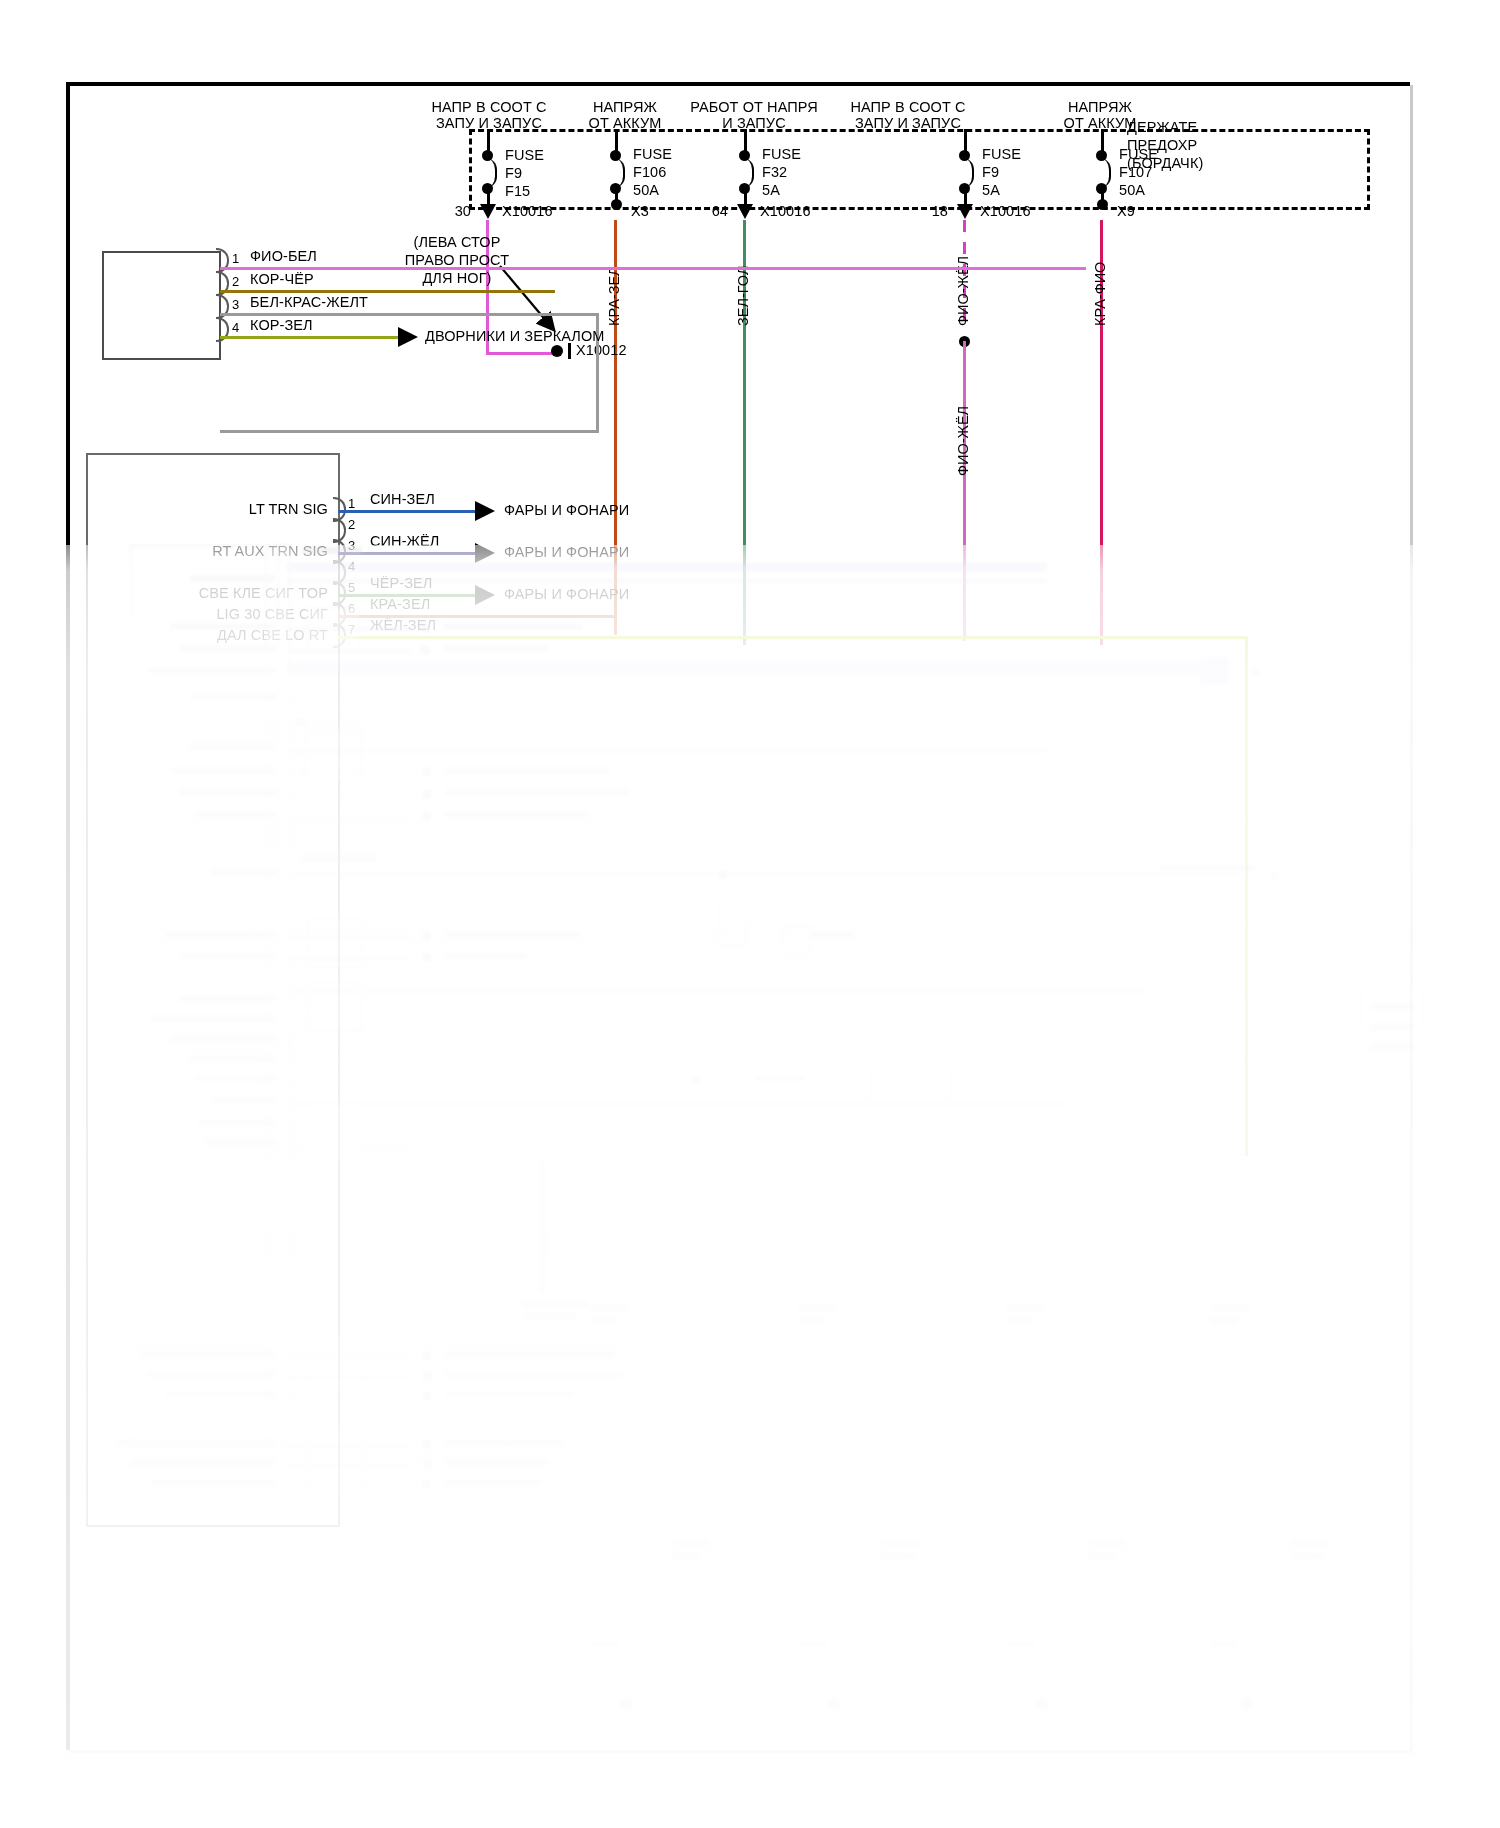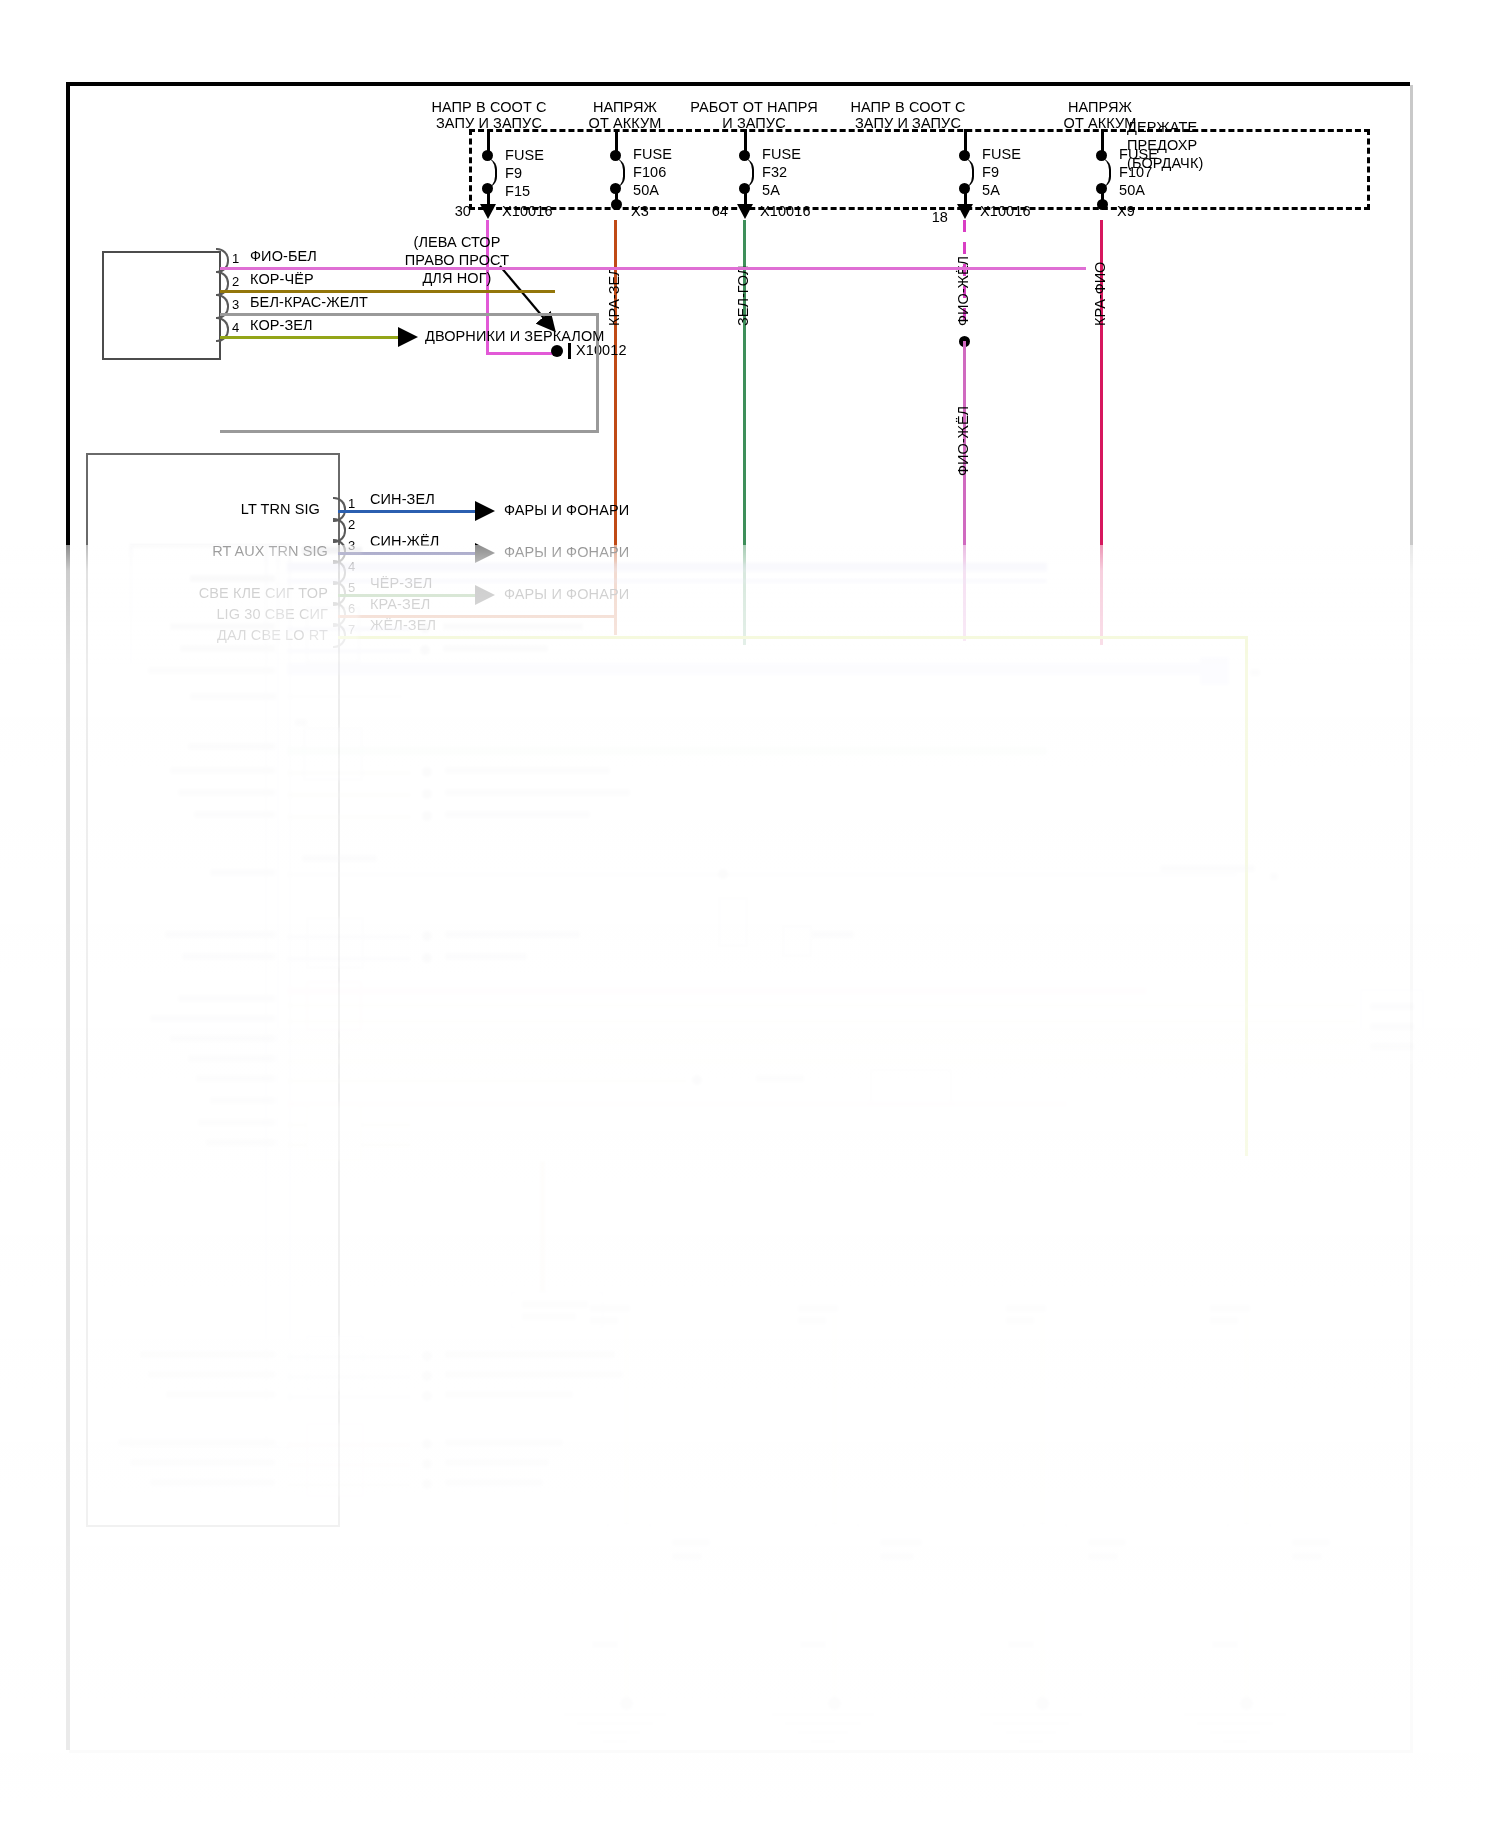--- a/index.html
+++ b/index.html
@@ -158,21 +158,21 @@
   <div class="lbl" style="left:1049px;top:96px;">50A</div>
 
   <div class="lbl r" style="left:361px;top:117px;width:40px;">30</div>
   <div class="lbl" style="left:432px;top:117px;">X10016</div>
 
   <div class="lbl" style="left:561px;top:117px;">X3</div>
 
   <div class="lbl r" style="left:618px;top:117px;width:40px;">64</div>
   <div class="lbl" style="left:690px;top:117px;">X10016</div>
 
-  <div class="lbl r" style="left:838px;top:123px;width:40px;text-align:right;">18</div>
+  <div class="lbl r" style="left:838px;top:117px;width:40px;text-align:right;">18</div>
   <div class="lbl" style="left:910px;top:117px;">X10016</div>
 
   <div class="lbl" style="left:1047px;top:117px;">X9</div>
 
   <div class="wire vw" style="left:416px;top:134px;height:135px;background:#e259d7;"></div>
   <div class="wire hw" style="left:416px;top:266px;width:75px;background:#e259d7;height:3px;"></div>
 
   <div class="wire vw" style="left:544px;top:134px;height:415px;background:#c04a16;"></div>
   <div class="vlbl" style="left:536px;top:240px;">КРА-ЗЕЛ</div>
 
@@ -246,21 +246,21 @@
   <div class="pinhook" style="left:263px;top:537px;"></div>
 
   <div class="lbl" style="left:278px;top:410px;font-size:13px;">1</div>
   <div class="lbl" style="left:278px;top:431px;font-size:13px;">2</div>
   <div class="lbl" style="left:278px;top:452px;font-size:13px;">3</div>
   <div class="lbl" style="left:278px;top:473px;font-size:13px;">4</div>
   <div class="lbl" style="left:278px;top:494px;font-size:13px;">5</div>
   <div class="lbl" style="left:278px;top:515px;font-size:13px;">6</div>
   <div class="lbl" style="left:278px;top:536px;font-size:13px;">7</div>
 
-  <div class="lbl r" style="left:22px;top:415px;width:228px;">LT TRN SIG</div>
+  <div class="lbl r" style="left:30px;top:415px;width:228px;">LT TRN SIG</div>
   <div class="lbl r" style="left:30px;top:457px;width:228px;">RT AUX TRN SIG</div>
   <div class="lbl r" style="left:30px;top:499px;width:228px;">СВЕ КЛЕ СИГ TOP</div>
   <div class="lbl r" style="left:30px;top:520px;width:228px;">LIG 30 СВЕ СИГ</div>
   <div class="lbl r" style="left:30px;top:541px;width:228px;">ДАЛ СВЕ LO RT</div>
 
   <div class="wire hw" style="left:268px;top:424px;width:140px;background:#2b5fb0;"></div>
   <div class="arr" style="left:405px;top:415px;"></div>
   <div class="lbl" style="left:300px;top:405px;">СИН-ЗЕЛ</div>
   <div class="lbl" style="left:434px;top:416px;">ФАРЫ И ФОНАРИ</div>
 

